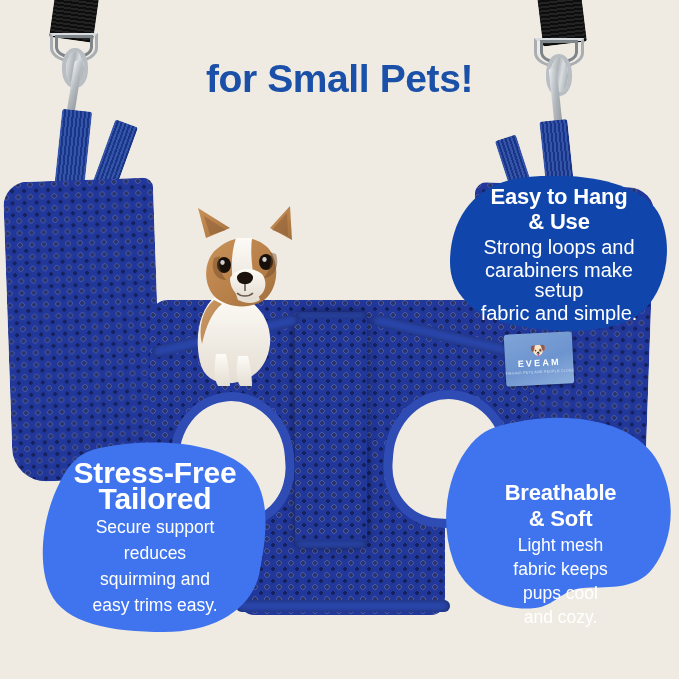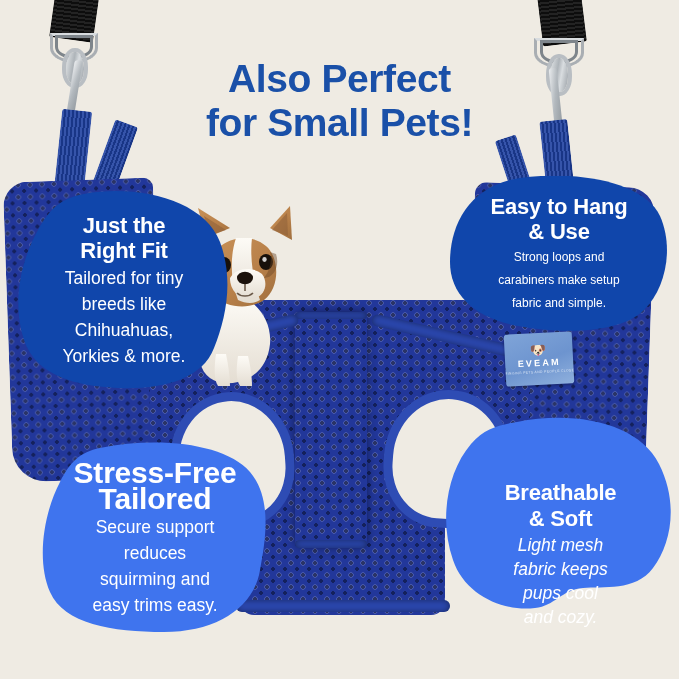--- a/index.html
+++ b/index.html
@@ -110,29 +110,29 @@
   }
   .blob .hd { font-weight:800; letter-spacing:-.2px; }
   .blob .bd { font-weight:400; }
 
   #blob-fit   { left:18px;  top:190px; width:212px; height:200px; }
   #blob-fit   .hd { font-size:22px; line-height:25px; }
   #blob-fit   .bd { font-size:17.5px; line-height:21px; margin-top:5px; }
 
   #blob-hang  { left:448px; top:176px; width:222px; height:155px; }
   #blob-hang  .hd { font-size:22px; line-height:25px; }
-  #blob-hang  .bd { font-size:12px; line-height:20px; margin-top:3px; }
+  #blob-hang  .bd { font-size:20px; line-height:20px; margin-top:3px; }
 
   #blob-groom { left:40px;  top:442px; width:230px; height:192px; }
   #blob-groom .hd { font-size:30px; line-height:26px; }
   #blob-groom .bd { font-size:17.5px; line-height:21px; margin-top:5px; }
 
   #blob-soft  { left:443px; top:416px; width:235px; height:216px; }
   #blob-soft  .hd { font-size:22px; line-height:26px; }
-  #blob-soft  .bd { font-size:17.5px; line-height:21px; margin-top:3px;font-style:italic; }
+  #blob-soft  .bd { font-size:17.5px; line-height:21px; margin-top:3px; }
 </style>
 </head>
 <body>
 
 <div id="stage">
 
   <div class="photo">
 
     <div class="strap" style="left:52px; top:-4px; width:44px; height:44px; transform:rotate(8deg); border-radius:2px;"></div>
     <div class="dring" style="left:50px; top:33px; width:48px; height:30px;"></div>
@@ -224,39 +224,23 @@
         <path d="M90 50 C94 62 88 74 78 74 C84 66 86 58 84 48 Z" fill="#6d4726" opacity=".45"></path>
 
         <ellipse cx="59" cy="74" rx="8" ry="6.2" fill="#1b120c"></ellipse>
         <path d="M59 80 L59 87" stroke="#6b5a4a" stroke-width="1.6" fill="none"></path>
         <path d="M51 89 C55 93 63 93 67 89" stroke="#6b5a4a" stroke-width="1.6" fill="none"></path>
       </svg>
     </div>
   </div>
 
   <div class="title">
-    <div>Also Perfect</div>
     <div>for Small Pets!</div>
   </div>
 
-  <div class="blob" id="blob-fit">
-    <svg viewBox="0 0 212 200" preserveAspectRatio="none" xmlns="http://www.w3.org/2000/svg">
-      <path d="M66 4 C120 -6 186 10 202 52 C216 90 208 128 196 158
-               C184 190 142 200 100 198 C58 196 18 186 6 150
-               C-6 114 2 72 20 40 C32 18 44 8 66 4 Z" fill="#1046ab"></path>
-    </svg>
-    <div class="txt">
-      <div class="hd">Just the</div>
-      <div class="hd">Right Fit</div>
-      <div class="bd">Tailored for tiny</div>
-      <div class="bd">breeds like</div>
-      <div class="bd">Chihuahuas,</div>
-      <div class="bd">Yorkies &amp; more.</div>
-    </div>
-  </div>
 
   <div class="blob" id="blob-hang">
     <svg viewBox="0 0 222 155" preserveAspectRatio="none" xmlns="http://www.w3.org/2000/svg">
       <path d="M72 2 C130 -6 196 6 212 40 C226 72 218 112 196 134
                C172 158 112 158 70 150 C28 142 2 120 2 86
                C2 50 20 10 72 2 Z" fill="#1046ab"></path>
     </svg>
     <div class="txt">
       <div class="hd">Easy to Hang</div>
       <div class="hd">&amp; Use</div>

